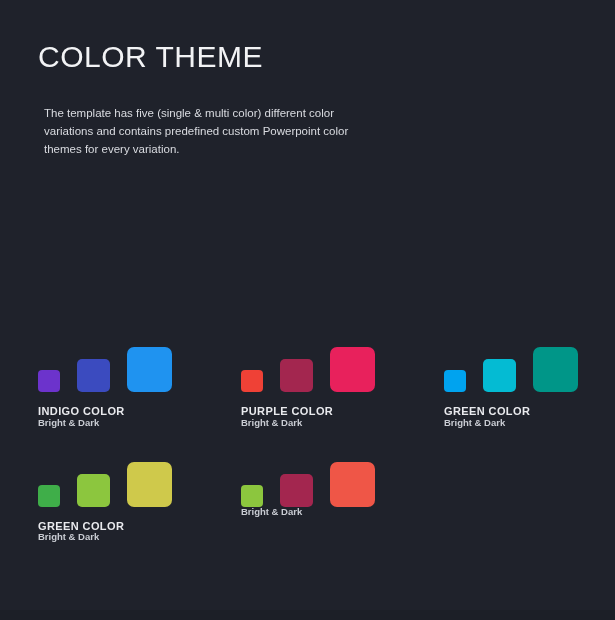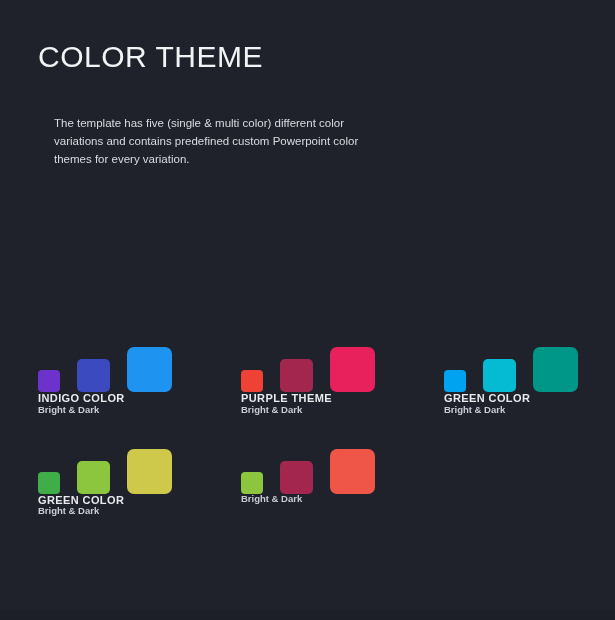--- a/index.html
+++ b/index.html
@@ -42,21 +42,21 @@
     line-height: 1.0;
   }
   .paragraph {
     position: absolute;
     left: 39px;
     top: 100px;
     width: 330px;
     font-size: 11.5px;
     line-height: 1.55;
     color: #d9dbe0;
-    margin: 15px;
+    margin: 5px;
   }
   .callout {
     position: absolute;
     left: 39px;
     top: 188px;
     width: 330px;
     font-size: 11.5px;
     font-weight: bold;
     line-height: 1.5;
     letter-spacing: 0.2px;
@@ -91,21 +91,21 @@
   }
   .swatch {
     border-radius: 6px;
     display: block;
   }
   .swatch.sm { width: 22px; height: 22px; border-radius: 4px; }
   .swatch.md { width: 33px; height: 33px; border-radius: 5px; margin-left: 17px; }
   .swatch.lg { width: 45px; height: 45px; border-radius: 7px; margin-left: 17px; }
 
   .group-label {
-    margin-top: 0;
+    margin-top: 13px;
     font-size: 11px;
     font-weight: bold;
     letter-spacing: 0.4px;
     color: #e9eaee;
     line-height: 1.15;
   }
   .group-sublabel {
     margin-top: 0;
     font-size: 9.5px;
     font-weight: bold;
@@ -136,21 +136,21 @@
         <div class="group-label">INDIGO COLOR</div>
         <div class="group-sublabel">Bright &amp; Dark</div>
       </div>
 
       <div class="group">
         <div class="swatches">
           <span class="swatch sm" style="background:#EF4136;"></span>
           <span class="swatch md" style="background:#A3264F;"></span>
           <span class="swatch lg" style="background:#E8215C;"></span>
         </div>
-        <div class="group-label">PURPLE THEME</div>
+        <div class="group-label">PURPLE COLOR</div>
         <div class="group-sublabel">Bright &amp; Dark</div>
       </div>
 
       <div class="group">
         <div class="swatches">
           <span class="swatch sm" style="background:#00A3EF;"></span>
           <span class="swatch md" style="background:#04BBD3;"></span>
           <span class="swatch lg" style="background:#009688;"></span>
         </div>
         <div class="group-label">GREEN COLOR</div>

